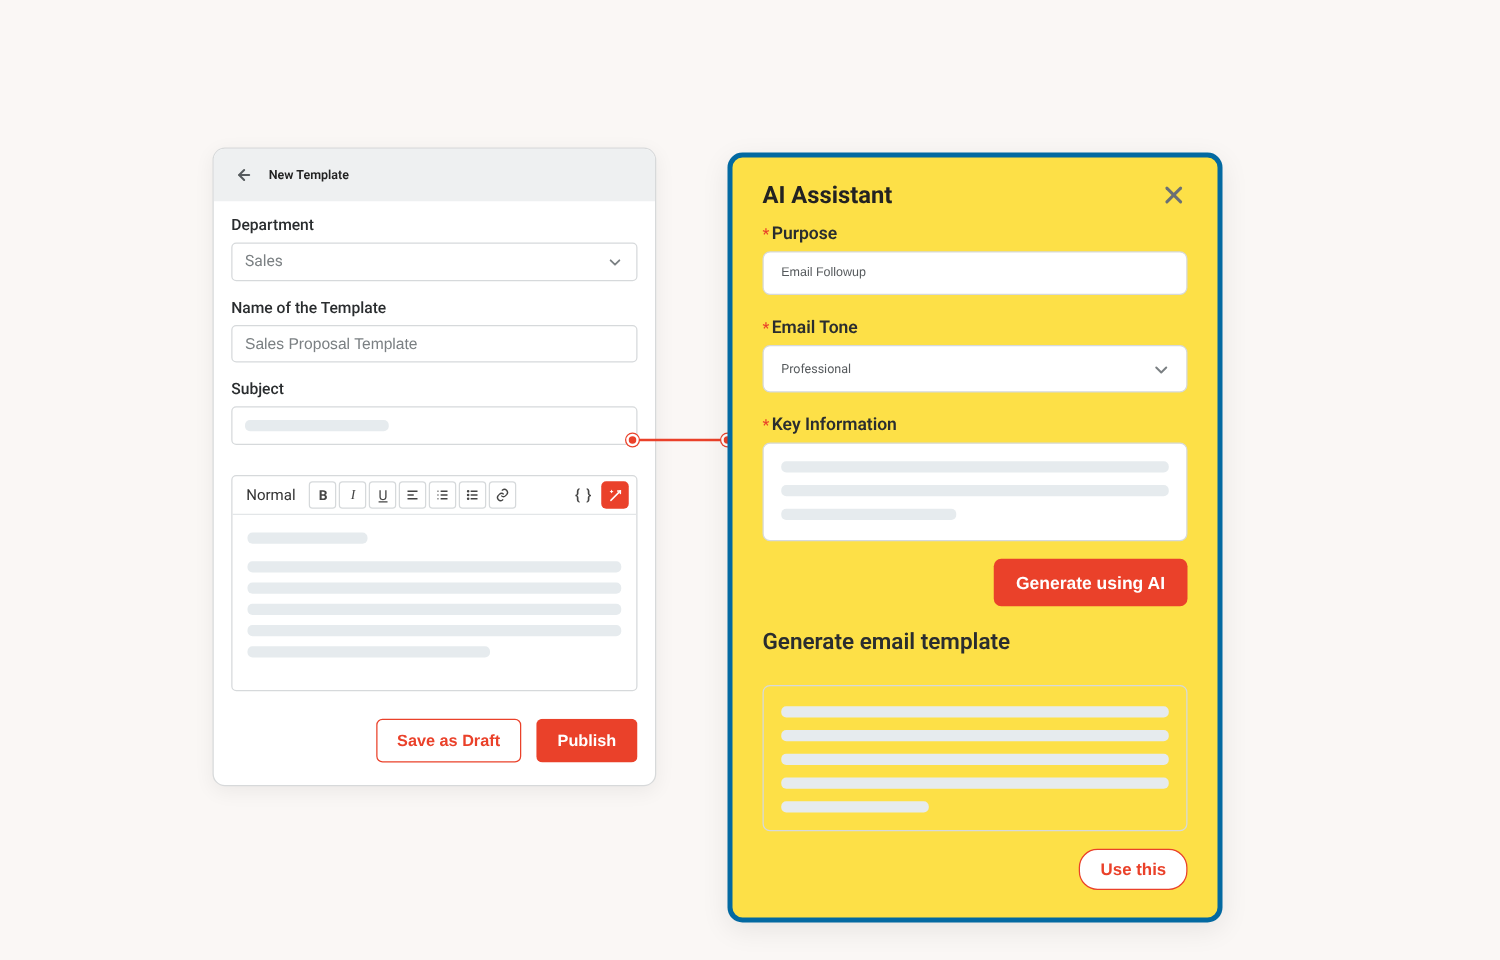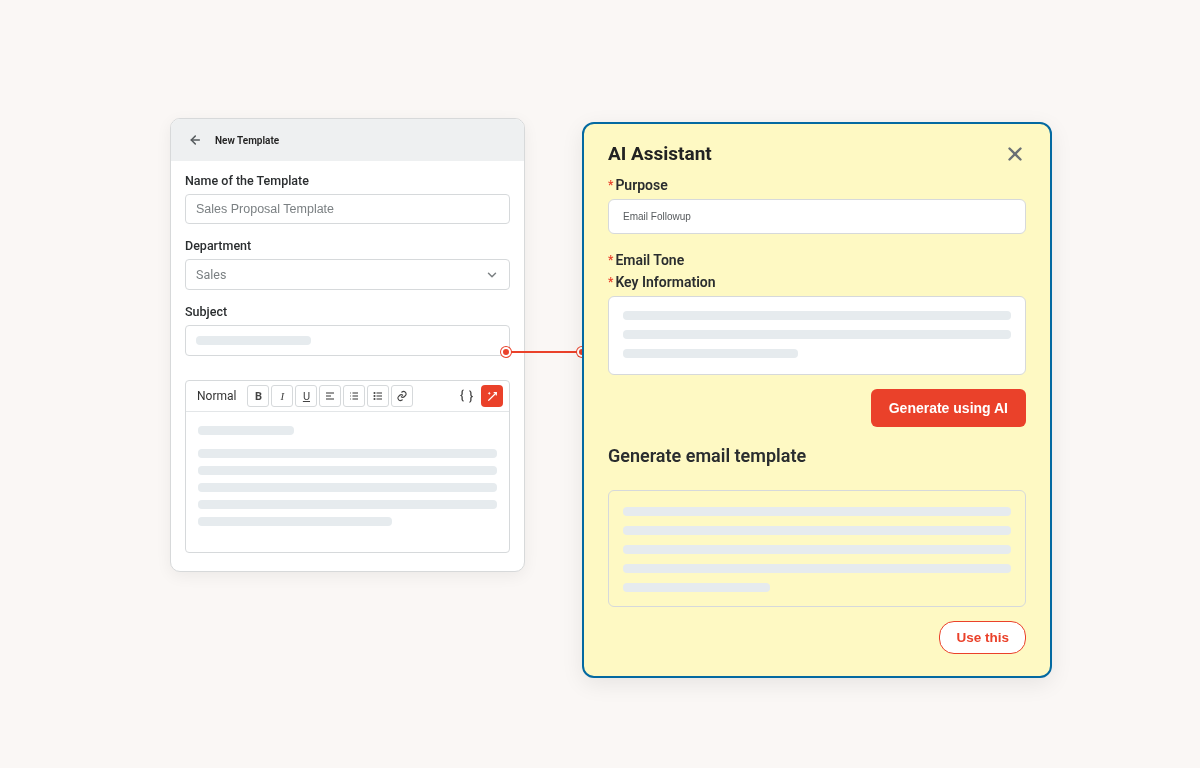--- a/index.html
+++ b/index.html
@@ -112,23 +112,23 @@
     background:#ea412a; border:2px solid #fff; box-shadow:0 0 0 1px #ea412a;
   }
   .connector .dot.left { left:-2px; }
   .connector .dot.right { right:-2px; }
 
   
   .panel-ai {
     position:absolute;
     left: 582px;
     top: 122px;
-    width: 470px;
-    background:#fef9c3;
-    border:2px solid #0369a1;
+    width: 396px;
+    background:#fde047;
+    border:4px solid #0369a1;
     border-radius:12px;
     box-shadow: 0 6px 22px rgba(0,0,0,0.08);
     padding: 18px 24px 22px;
   }
   .panel-ai .ai-head {
     display:flex; justify-content:space-between; align-items:center; margin-bottom:12px;
   }
   .ai-title { font-size:19px; font-weight:700; color:#222; }
   .close-x { width:22px; height:22px; cursor:pointer; color:#6a7075; }
   .ai-label { font-size:14px; font-weight:600; color:#2a2d2f; margin-bottom:6px; display:flex; align-items:center; gap:2px;}
@@ -159,34 +159,34 @@
     <span class="back-arrow">
       <svg viewBox="0 0 24 24" width="16" height="16" fill="none" stroke="currentColor" stroke-width="2.4" stroke-linecap="round" stroke-linejoin="round">
           <polyline points="14 6 8 12 14 18"></polyline>
           <line x1="8" y1="12" x2="20" y2="12"></line>
         </svg>
     </span>
     <span class="header-title">New Template</span>
   </div>
   <div class="body">
     <div class="field-group">
-      <div class="field-label">Name of the Template</div>
-      <input class="field-input" value="Sales Proposal Template" style="">
-    </div>
-
-    <div class="field-group">
       <div class="field-label">Department</div>
       <div class="field-select">
         <span>Sales</span>
         <span class="chev">
           <svg viewBox="0 0 24 24" width="14" height="14" fill="none" stroke="currentColor" stroke-width="2.5" stroke-linecap="round" stroke-linejoin="round">
               <polyline points="6 9 12 15 18 9"></polyline>
             </svg>
         </span>
       </div>
+    </div>
+
+    <div class="field-group">
+      <div class="field-label">Name of the Template</div>
+      <input class="field-input" value="Sales Proposal Template" style="">
     </div>
 
     <div class="field-group">
       <div class="field-label">Subject</div>
       <div class="subject-box">
         <div class="skeleton" style="width:38%;"></div>
       </div>
     </div>
 
     <div class="editor">
@@ -242,20 +242,24 @@
         <div class="skeleton" style="width:32%;"></div>
         <div style="height:6px;"></div>
         <div class="skeleton" style="width:100%;"></div>
         <div class="skeleton" style="width:100%;"></div>
         <div class="skeleton" style="width:100%;"></div>
         <div class="skeleton" style="width:100%;"></div>
         <div class="skeleton" style="width:65%;"></div>
       </div>
     </div>
   </div>
+  <div class="footer">
+    <button class="btn btn-outline-red">Save as Draft</button>
+    <button class="btn btn-red">Publish</button>
+  </div>
 </div>
 
 <div class="connector">
   <div class="line"></div>
   <div class="dot left"></div>
   <div class="dot right"></div>
 </div>
 
 <div class="panel-ai">
   <div class="ai-head">
@@ -271,20 +275,28 @@
   <div class="ai-label">
       <span class="req-star">*</span>
       <span>Purpose</span>
     </div>
   <input class="ai-input" value="Email Followup" style="">
 
   <div class="ai-label">
       <span class="req-star">*</span>
       <span>Email Tone</span>
     </div>
+  <div class="ai-select">
+    <span>Professional</span>
+    <span class="chev">
+      <svg viewBox="0 0 24 24" width="16" height="16" fill="none" stroke="currentColor" stroke-width="2.4" stroke-linecap="round" stroke-linejoin="round">
+          <polyline points="6 9 12 15 18 9"></polyline>
+        </svg>
+    </span>
+  </div>
 
   <div class="ai-label">
       <span class="req-star">*</span>
       <span>Key Information</span>
     </div>
   <div class="ai-textarea">
     <div class="skeleton" style="width:100%;"></div>
     <div class="skeleton" style="width:100%;"></div>
     <div class="skeleton" style="width:45%;margin-bottom:2px;"></div>
   </div>

